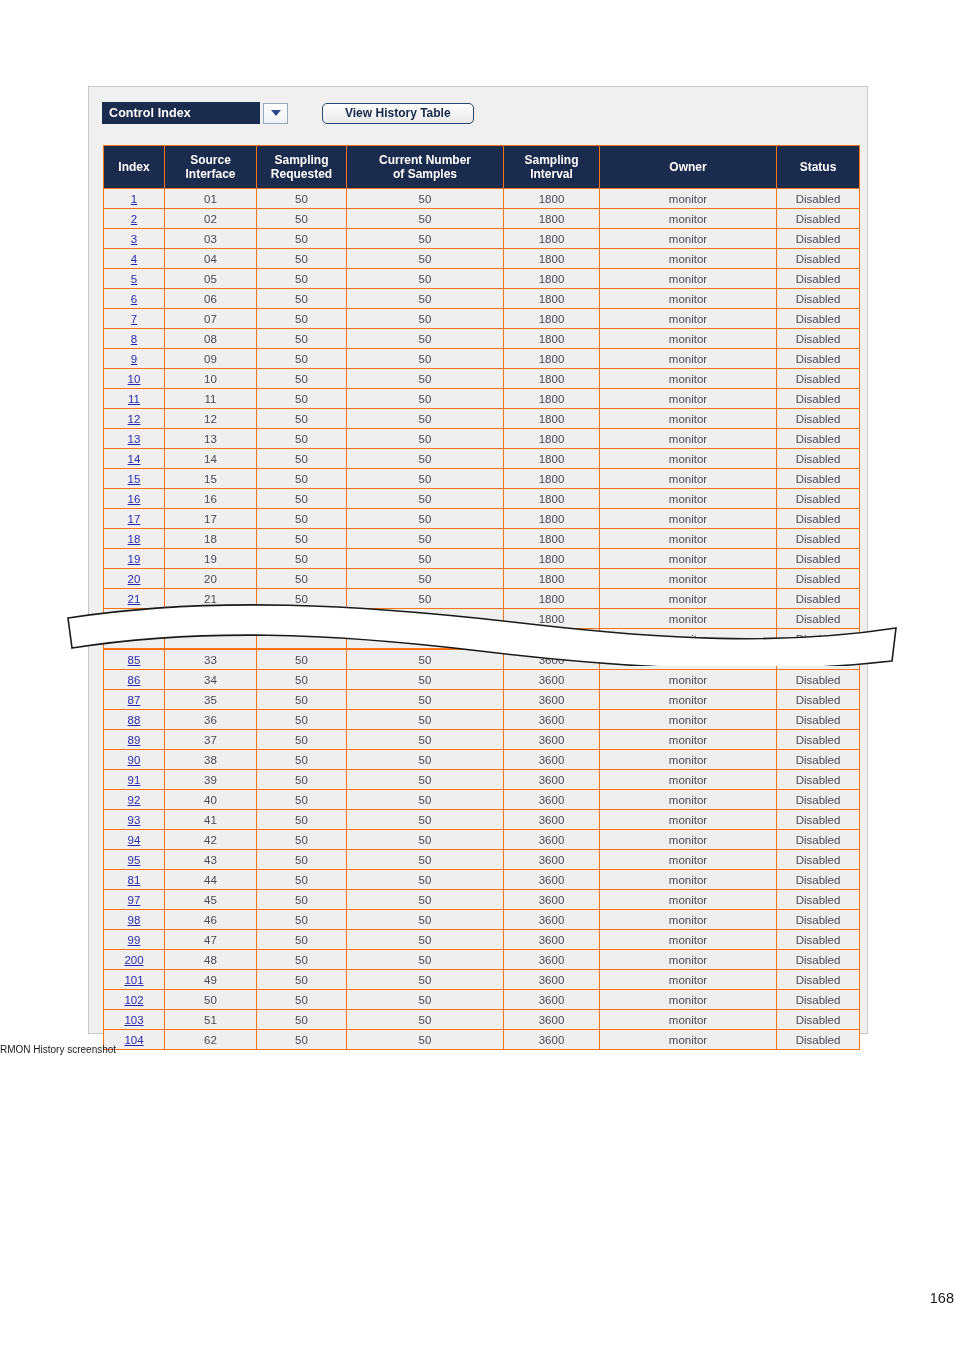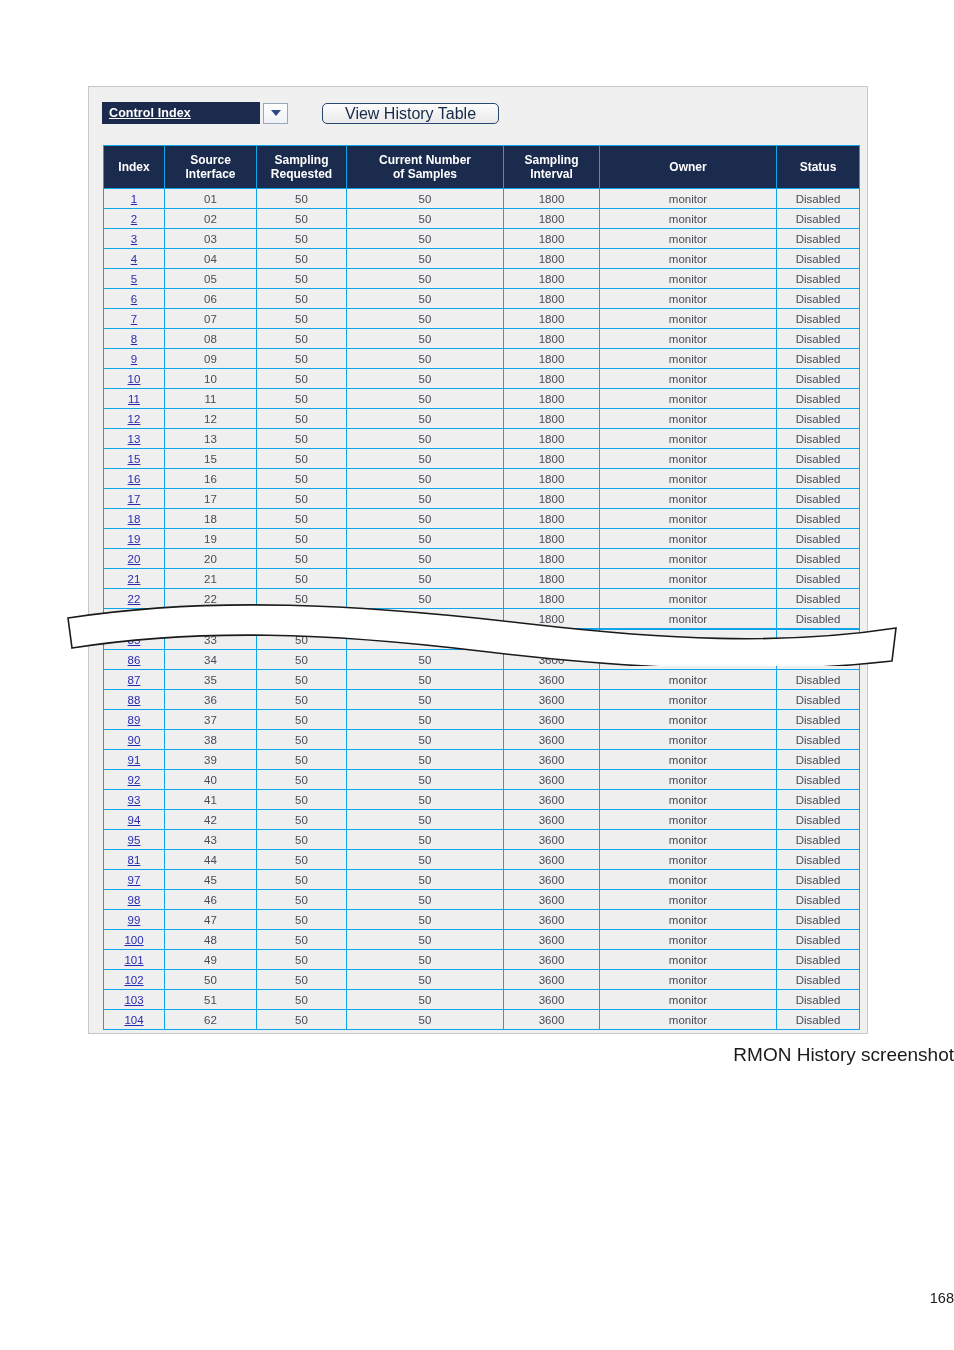--- a/index.html
+++ b/index.html
@@ -40,21 +40,20 @@
     width: 158px;
     height: 22px;
     background: #1b2b4d;
     color: #ffffff;
     font-size: 12.5px;
     font-weight: bold;
     line-height: 22px;
     padding-left: 7px;
     box-sizing: border-box;
     letter-spacing: 0.1px;
-    text-decoration: underline;
   }
   #control-index-select {
     width: 25px;
     height: 21px;
     margin-left: 3px;
     border: 1px solid #9aa7bb;
     background: linear-gradient(#ffffff, #eef1f6);
     box-sizing: border-box;
     position: relative;
   }
@@ -70,40 +69,40 @@
     border-top: 6px solid #2a4a86;
   }
   #view-history-button {
     margin-left: 34px;
     height: 21px;
     padding: 0 22px;
     border: 1px solid #27476f;
     border-radius: 5px;
     background: linear-gradient(#fdfdfd, #e9e9e9);
     color: #16294a;
-    font-size: 16px;
-    font-weight: normal;
+    font-size: 12px;
+    font-weight: bold;
     line-height: 19px;
     box-sizing: border-box;
     cursor: pointer;
     white-space: nowrap;
   }
 
   
   #history-table-wrap {
     position: absolute;
     left: 14px;
     top: 58px;
     width: 750px;
   }
   table#history-table {
     border-collapse: separate;
     border-spacing: 1px;
     width: 750px;
-    background: #0ea5e9;
+    background: #f97316;
     table-layout: fixed;
     font-size: 11.5px;
   }
   table#history-table thead th {
     background: #1b2b4d;
     color: #ffffff;
     font-size: 12px;
     font-weight: bold;
     padding: 5px 2px;
     line-height: 1.18;
@@ -144,22 +143,22 @@
     height: 68px;
     pointer-events: none;
   }
 
   
   #caption {
     position: absolute;
     left: 0;
     top: 1044px;
     width: 954px;
-    text-align: right;
-    font-size: 19px;
+    text-align: left;
+    font-size: 10px;
     color: #1a1a1a;
   }
   #page-number {
     position: absolute;
     left: 0;
     top: 1290px;
     width: 954px;
     text-align: right;
     font-size: 14.5px;
     color: #1a1a1a;
@@ -314,20 +313,29 @@
           <tr>
             <td class="idx"><a href="#">13</a></td>
             <td>13</td>
             <td>50</td>
             <td>50</td>
             <td>1800</td>
             <td>monitor</td>
             <td>Disabled</td>
           </tr>
           <tr>
+            <td class="idx"><a href="#">14</a></td>
+            <td>14</td>
+            <td>50</td>
+            <td>50</td>
+            <td>1800</td>
+            <td>monitor</td>
+            <td>Disabled</td>
+          </tr>
+          <tr>
             <td class="idx"><a href="#">15</a></td>
             <td>15</td>
             <td>50</td>
             <td>50</td>
             <td>1800</td>
             <td>monitor</td>
             <td>Disabled</td>
           </tr>
           <tr>
             <td class="idx"><a href="#">16</a></td>
@@ -544,21 +552,21 @@
           <tr>
             <td class="idx"><a href="#">99</a></td>
             <td>47</td>
             <td>50</td>
             <td>50</td>
             <td>3600</td>
             <td>monitor</td>
             <td>Disabled</td>
           </tr>
           <tr>
-            <td class="idx"><a href="#">100</a></td>
+            <td class="idx"><a href="#">200</a></td>
             <td>48</td>
             <td>50</td>
             <td>50</td>
             <td>3600</td>
             <td>monitor</td>
             <td>Disabled</td>
           </tr>
           <tr>
             <td class="idx"><a href="#">101</a></td>
             <td>49</td>

